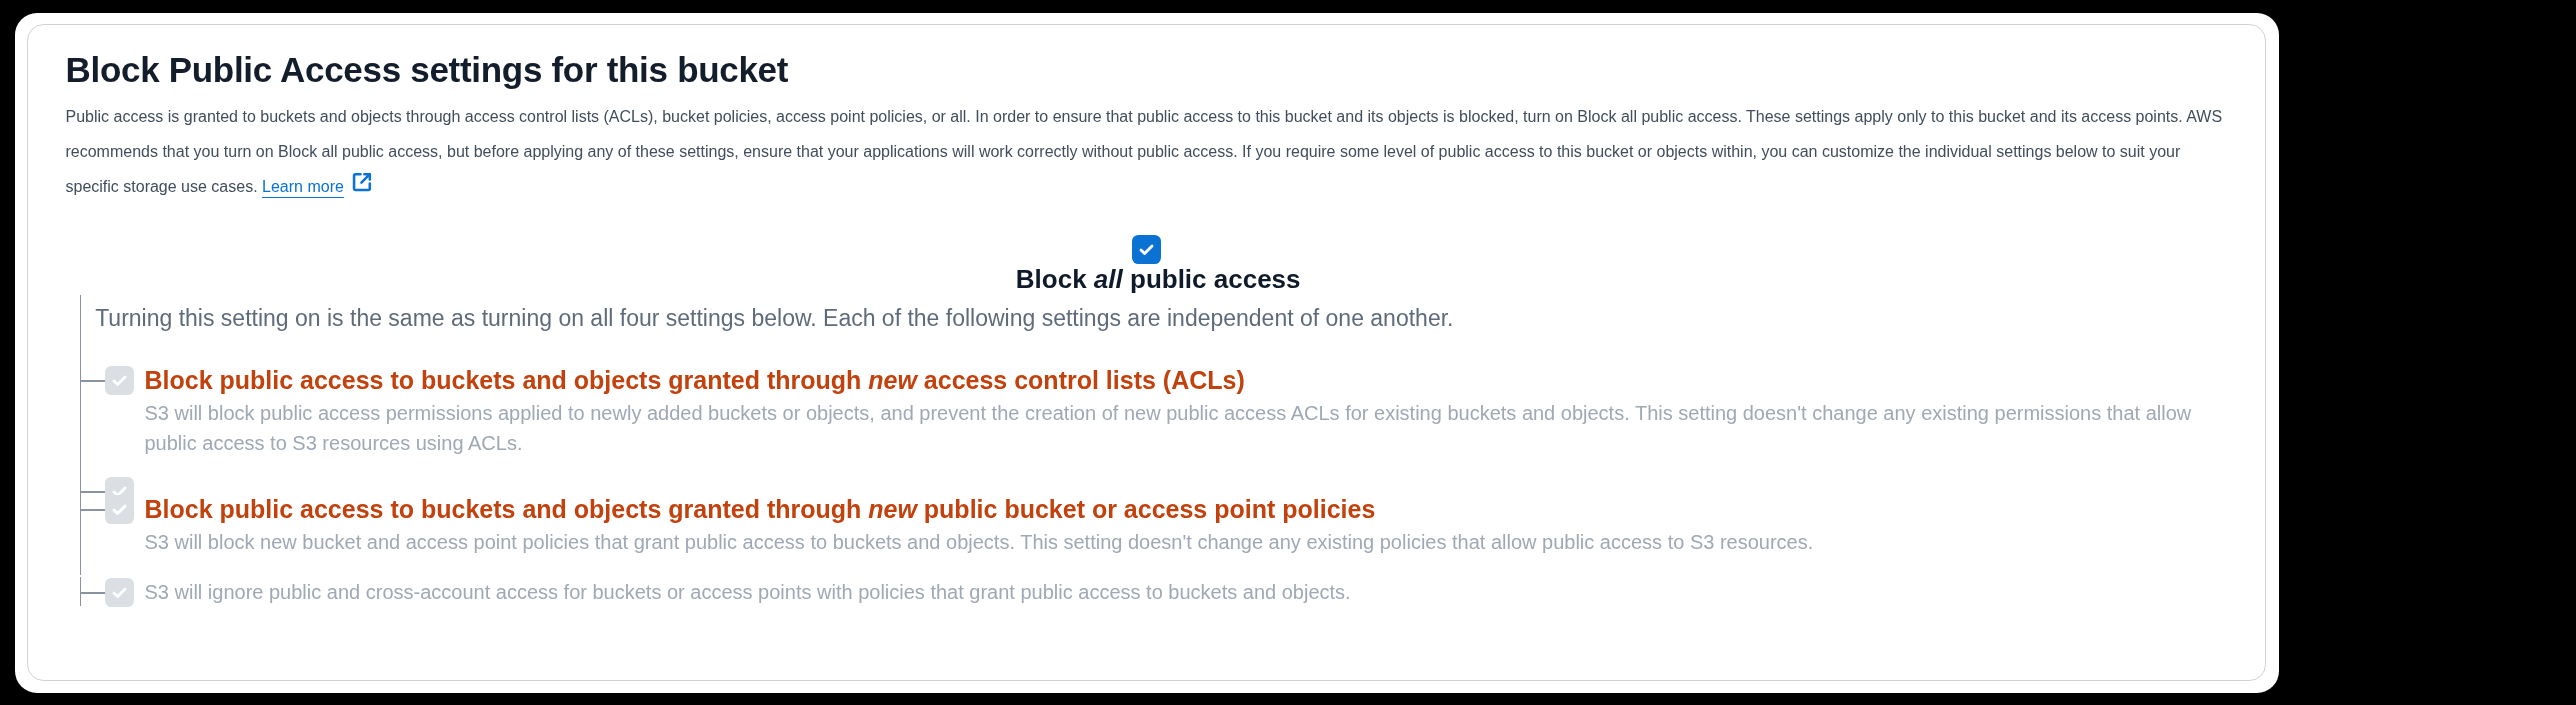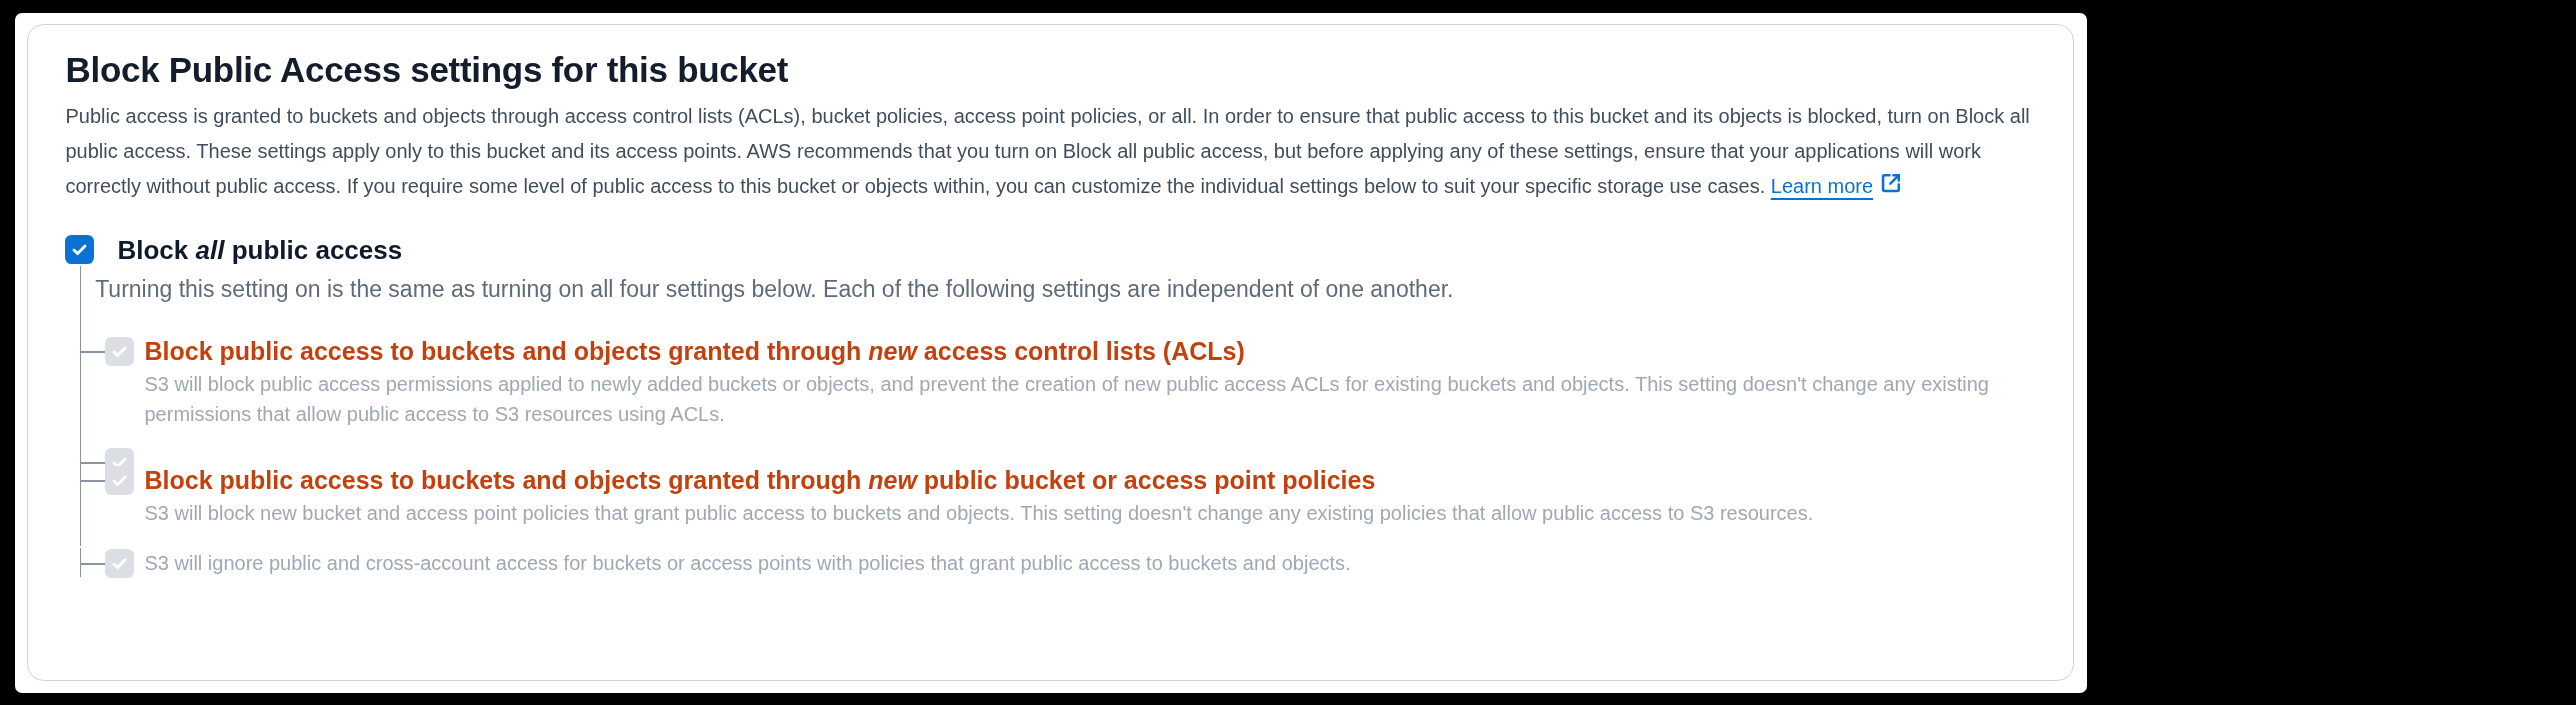--- a/index.html
+++ b/index.html
@@ -7,62 +7,62 @@
     padding: 0;
     background: #000000;
     width: 2576px;
     height: 705px;
     overflow: hidden;
     font-family: "Liberation Sans", "DejaVu Sans", sans-serif;
   }
   .card {
     position: absolute;
     left: 14.7px; top: 12.8px;
-    width: 2072px; height: 680px;
+    width: 2264px; height: 680px;
     background: #ffffff;
-    border-radius: 7px;
+    border-radius: 22px;
     box-sizing: border-box;
   }
   .panel {
     position: absolute;
     left: 12.8px; top: 11.5px;
     right: 12.8px; bottom: 11.5px;
     border: 1.3px solid #ccd1da;
     border-radius: 16.6px;
     box-sizing: border-box;
     padding: 22px 37px 25.5px 37px;
     background: #ffffff;
   }
   .page-title {
     font-size: 35px;
     font-weight: bold;
     color: #131d2b;
     letter-spacing: -0.3px;
     margin: 2.6px 0 9px 0;
   }
   .intro {
-    font-size: 20px;
+    font-size: 16px;
     line-height: 35px;
     color: #414d5c;
     max-width: 2452px;
   }
   .learn-more {
     color: #0972d3;
     text-decoration: underline;
     text-underline-offset: 4.5px;
     cursor: pointer;
   }
   .ext-icon {
     display: inline-block;
     vertical-align: -2.6px;
     margin-left: 6.4px;
   }
   
   .main-group { position: relative; margin-top: 29px; }
-  .main-row { display: flex; align-items: flex-start; }
+  .main-row { display: flex; align-items: center; flex-direction: column; }
   .cbx {
     width: 29px; height: 29px;
     border-radius: 6.4px;
     flex: none;
     display: flex; align-items: center; justify-content: center;
     box-sizing: border-box;
   }
   .cbx svg { display: block; }
   .cbx.checked-enabled  { background: #0972d3; cursor: pointer; }
   .cbx.checked-disabled { background: #dbdfe4; }

